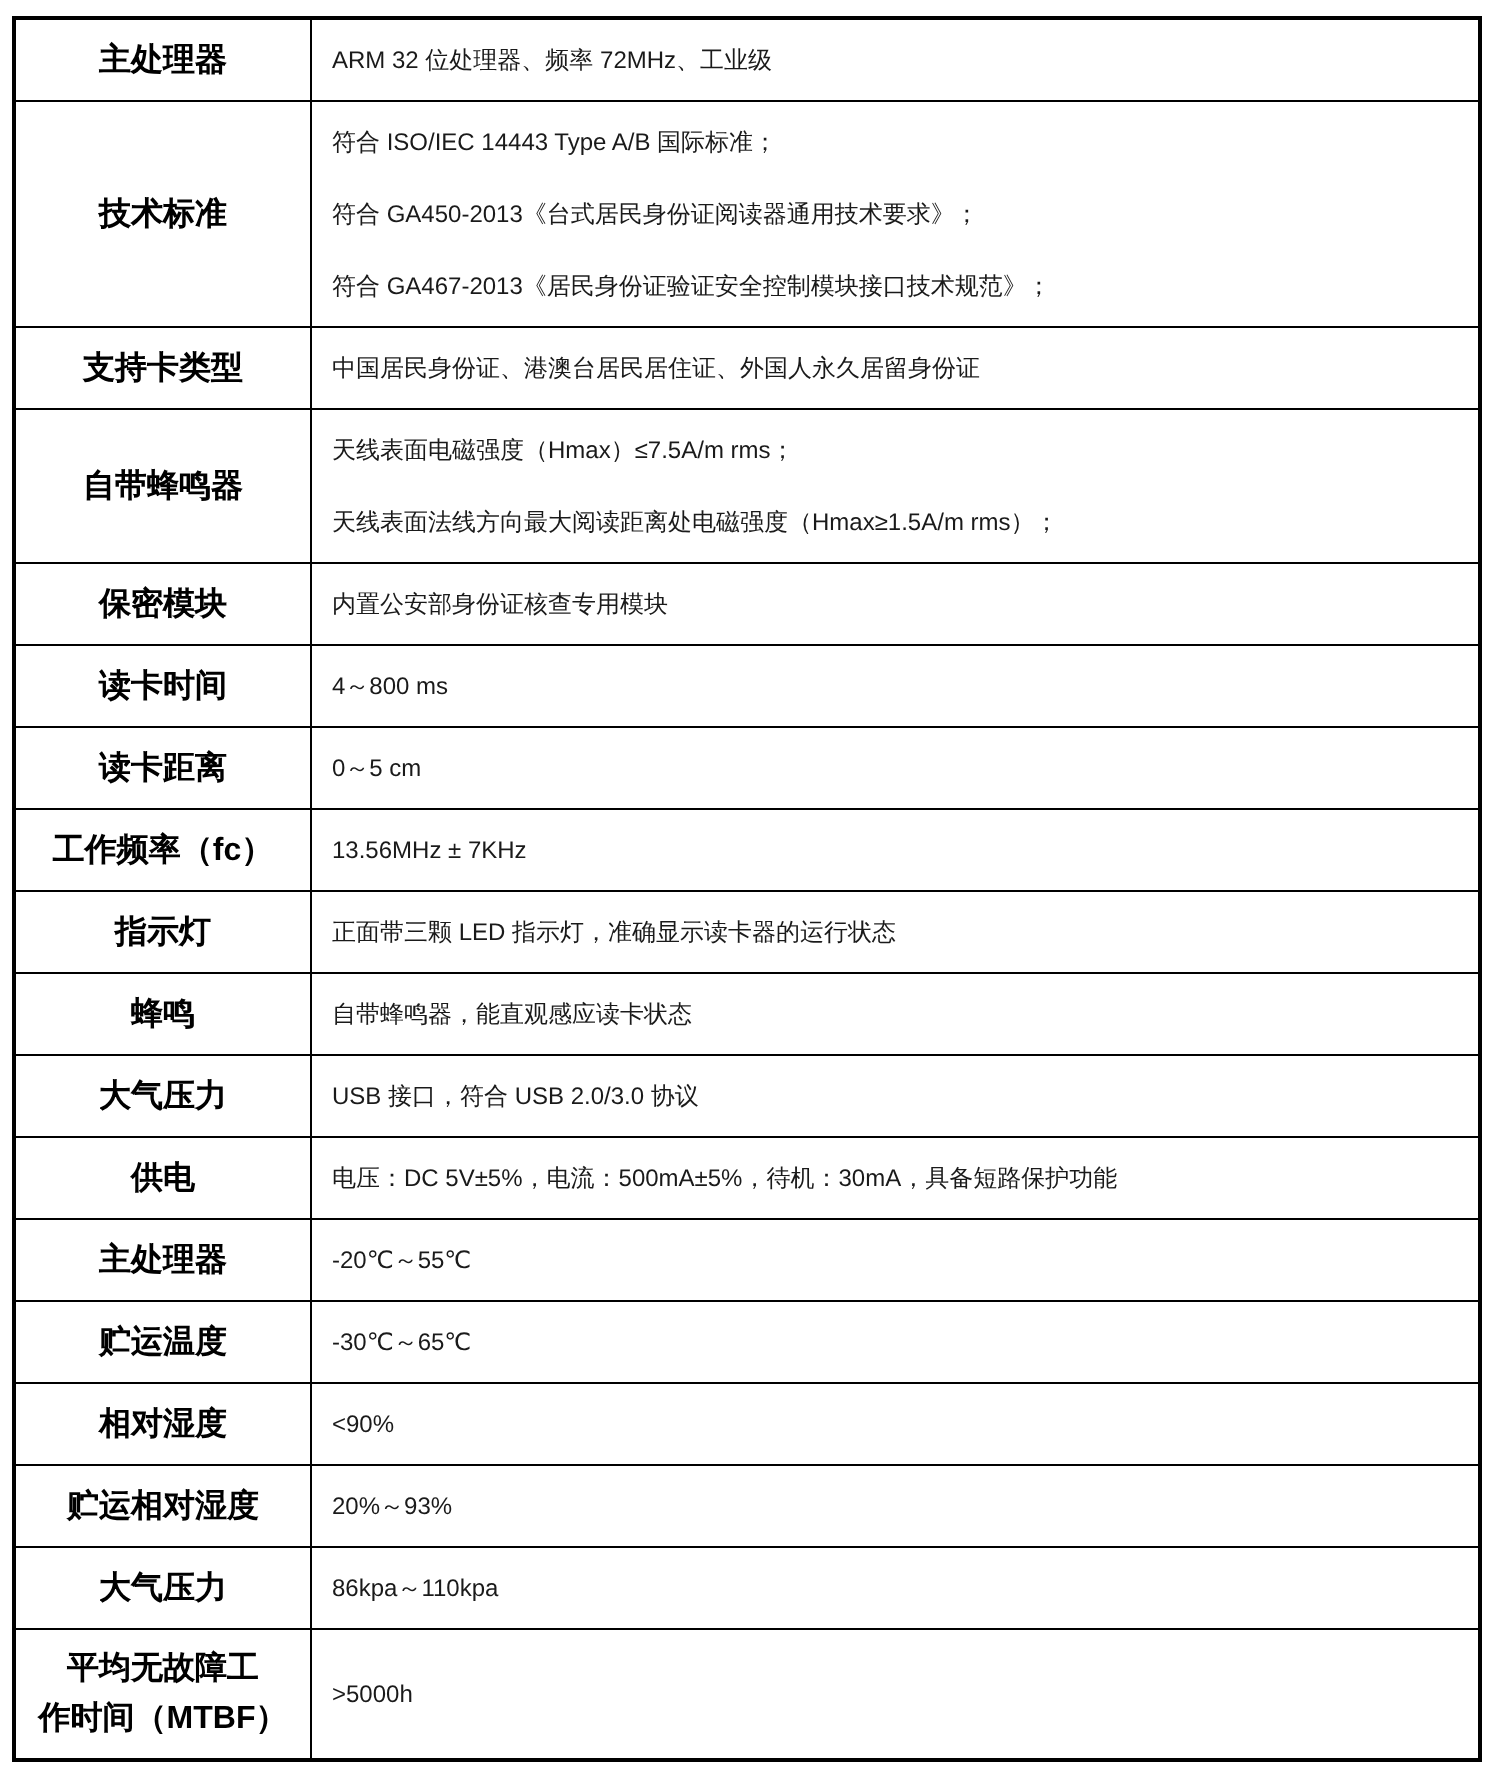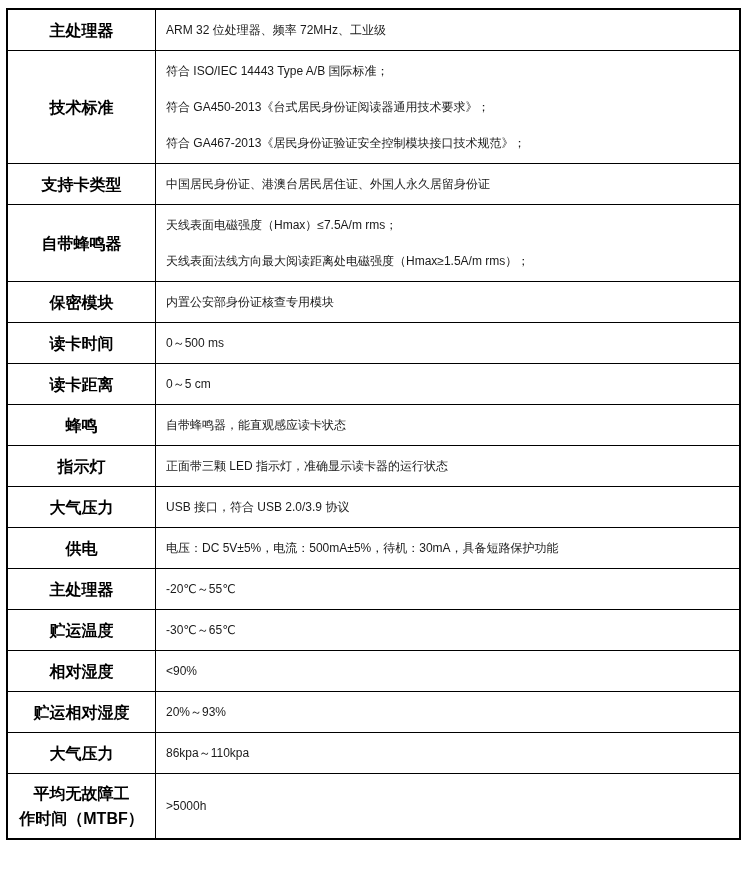--- a/index.html
+++ b/index.html
@@ -74,37 +74,41 @@
     <td class="spec-label">自带蜂鸣器</td>
     <td class="spec-value">天线表面电磁强度（Hmax）≤7.5A/m rms；
 天线表面法线方向最大阅读距离处电磁强度（Hmax≥1.5A/m rms）；</td>
   </tr>
         <tr>
     <td class="spec-label">保密模块</td>
     <td class="spec-value">内置公安部身份证核查专用模块</td>
   </tr>
         <tr>
     <td class="spec-label">读卡时间</td>
-    <td class="spec-value">0～500 ms</td>
+    <td class="spec-value">4～800 ms</td>
   </tr>
         <tr>
     <td class="spec-label">读卡距离</td>
     <td class="spec-value">0～5 cm</td>
   </tr>
         <tr>
-    <td class="spec-label">蜂鸣</td>
-    <td class="spec-value">自带蜂鸣器，能直观感应读卡状态</td>
+    <td class="spec-label">工作频率（fc）</td>
+    <td class="spec-value">13.56MHz ± 7KHz</td>
   </tr>
         <tr>
     <td class="spec-label">指示灯</td>
     <td class="spec-value">正面带三颗 LED 指示灯，准确显示读卡器的运行状态</td>
   </tr>
         <tr>
+    <td class="spec-label">蜂鸣</td>
+    <td class="spec-value">自带蜂鸣器，能直观感应读卡状态</td>
+  </tr>
+        <tr>
     <td class="spec-label">大气压力</td>
-    <td class="spec-value">USB 接口，符合 USB 2.0/3.9 协议</td>
+    <td class="spec-value">USB 接口，符合 USB 2.0/3.0 协议</td>
   </tr>
         <tr>
     <td class="spec-label">供电</td>
     <td class="spec-value">电压：DC 5V±5%，电流：500mA±5%，待机：30mA，具备短路保护功能</td>
   </tr>
         <tr>
     <td class="spec-label">主处理器</td>
     <td class="spec-value">-20℃～55℃</td>
   </tr>
         <tr>

